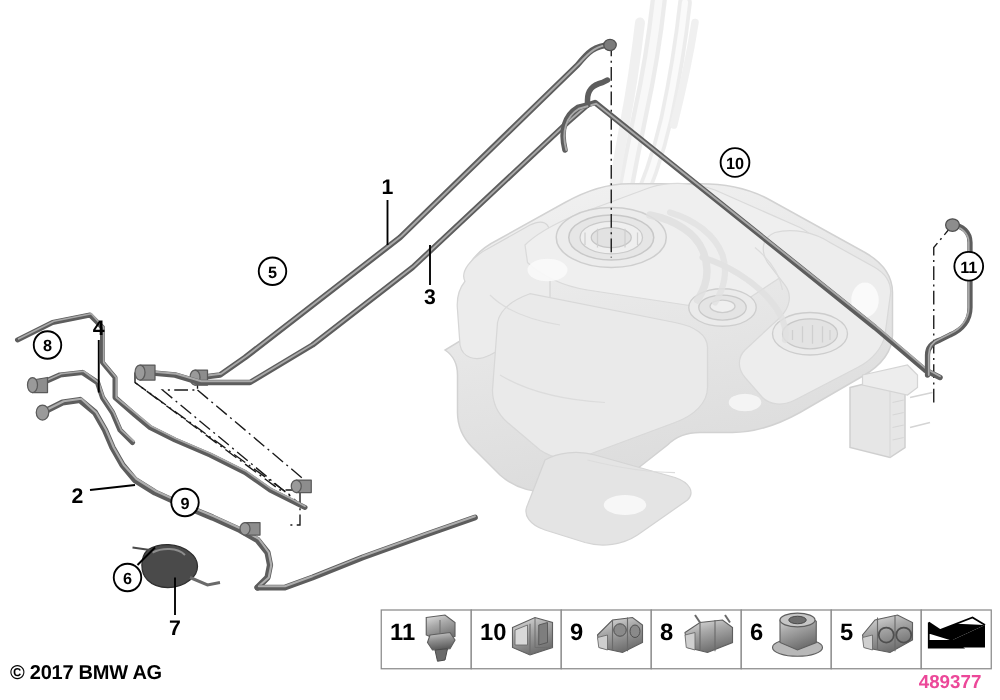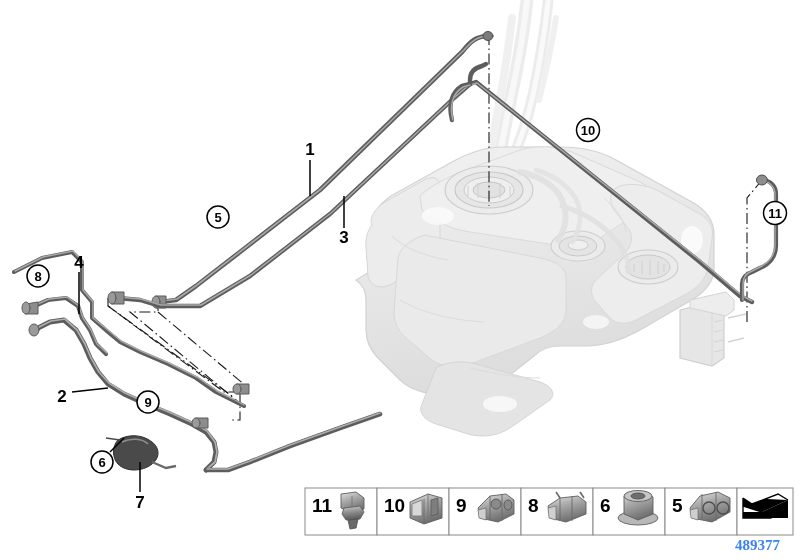--- a/index.html
+++ b/index.html
@@ -53,24 +53,24 @@
     font-weight: bold;
     font-size: 16px;
     color: #000000;
     letter-spacing: -0.2px;
     white-space: nowrap;
   }
   #diagram-number {
     position: absolute;
     left: 735px;
     top: 537px;
-    font-family: Liberation Serif, serif;
+    font-family: Liberation Sans, sans-serif;
     font-weight: bold;
     font-size: 15px;
-    color: #3b82f6;
+    color: #ec4899;
     white-space: nowrap;
   }
 </style>
 </head>
 <body>
 
 <div id="diagram-root">
 
   <svg id="main-svg" viewBox="0 0 800 560">
     <defs>
@@ -440,15 +440,16 @@
         <g>
           <path d="M743 506 L743 498 L752 504 L778 494 L788 500 L762 512 L770 518 L743 518 Z" fill="#000000"></path>
           <path d="M743 498 L752 504 L778 494 L788 500" fill="#ffffff" stroke="#000000" stroke-width="1.4"></path>
           <path d="M743 498 L743 506 L762 512 L770 518 L743 518 Z" fill="#ffffff" stroke="#000000" stroke-width="1.4"></path>
           <path d="M743 512 L743 518 L788 518 L788 500 L762 512 Z" fill="#000000"></path>
         </g>
       </g>
     </g>
   </svg>
 
+  <div id="copyright">© 2017 BMW AG</div>
   <div id="diagram-number">489377</div>
 
 </div>
 
 </body></html>

